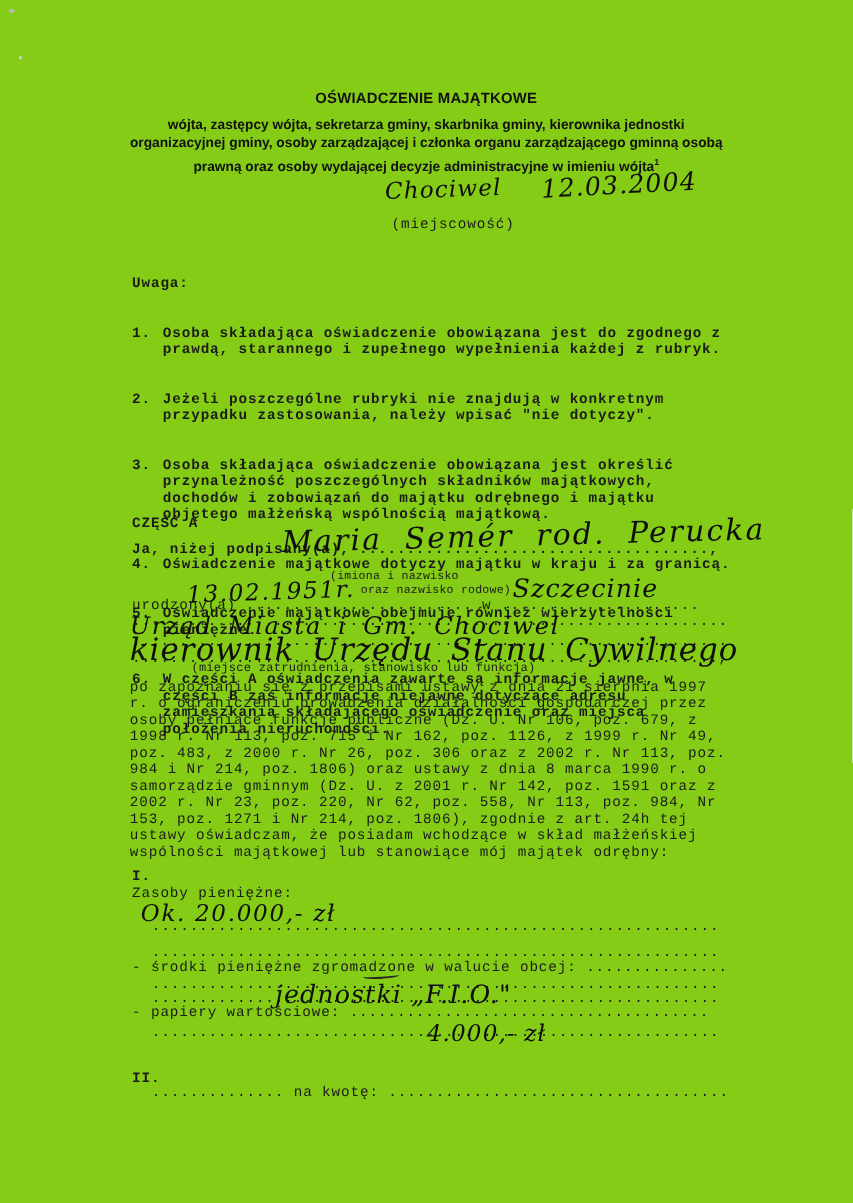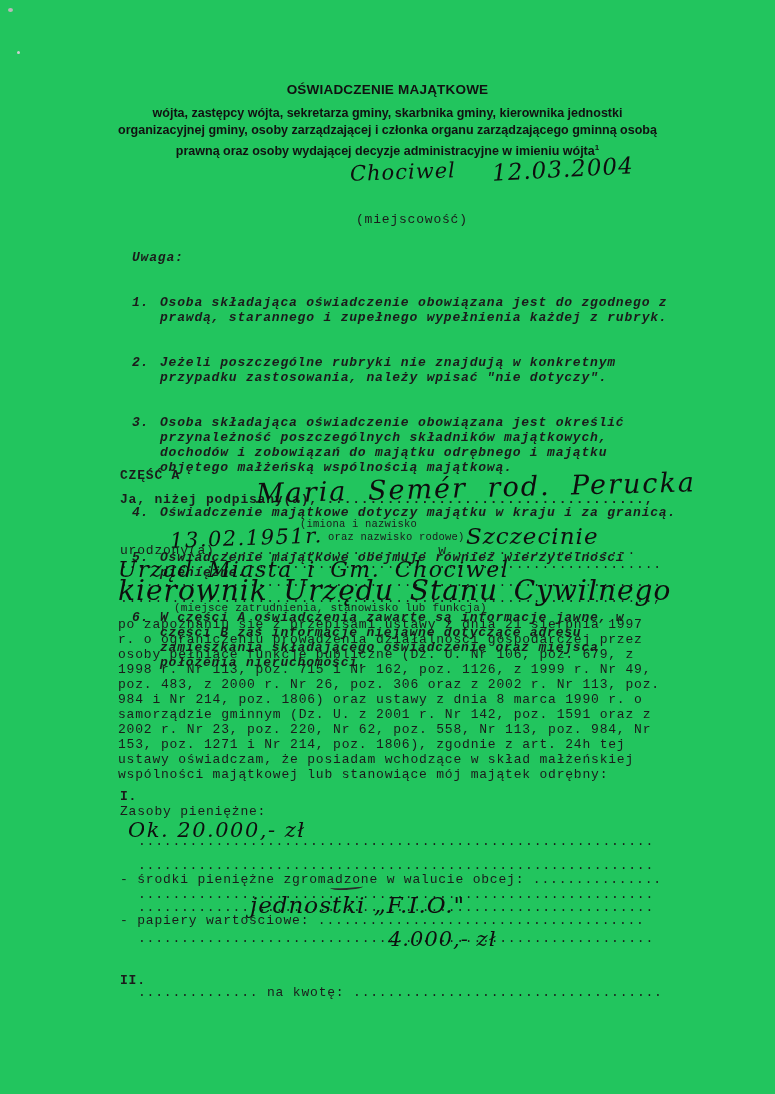--- a/index.html
+++ b/index.html
@@ -1,19 +1,19 @@
 <!DOCTYPE html>
 <html lang="pl"><head>
 <meta charset="utf-8">
 <style>
   html,body{margin:0;padding:0;background:#ffffff;}
   .page{
     position:relative;
     width:775px;height:1094px;
-    background:#22c55e;
+    background:#84cc16;
     overflow:hidden;
     font-family:"Liberation Mono",monospace;
     color:#1b1b1b;
   }
   .mono{
     position:absolute;
     font-family:"Liberation Mono",monospace;
     font-size:13px;line-height:15px;
     letter-spacing:0.8px;
     white-space:pre;
@@ -42,21 +42,21 @@
   .hand-place{left:350px;top:160px;font-size:21px;letter-spacing:1px;transform:rotate(-2deg);}
   .hand-date{left:492px;top:156px;font-size:23px;letter-spacing:1px;transform:rotate(-3deg);}
   .hand-name{left:256px;top:472px;font-size:27px;letter-spacing:2px;word-spacing:10px;transform:rotate(-1.5deg);}
   .hand-bdate{left:170px;top:526px;font-size:21px;letter-spacing:1.5px;transform:rotate(-2deg);}
   .hand-bplace{left:466px;top:523px;font-size:23px;letter-spacing:1px;}
   .hand-emp1{left:118px;top:557px;font-size:22px;letter-spacing:1.5px;word-spacing:6px;}
   .hand-emp2{left:118px;top:574px;font-size:28px;letter-spacing:1px;word-spacing:6px;}
   .hand-cash{left:128px;top:818px;font-size:21px;letter-spacing:1.5px;}
   .hand-sec{left:250px;top:892px;font-size:23px;letter-spacing:1px;}
   .hand-amt{left:388px;top:927px;font-size:21px;letter-spacing:1px;}
-  .uwaga{position:absolute;left:132px;top:220px;font-style:italic;}
+  .uwaga{position:absolute;left:120px;top:220px;}
   .uwaga-item{display:flex;}
   .uwaga-num{width:28px;flex:0 0 28px;}
   .legal{width:560px;}
   .speck{position:absolute;background:#b9b9b9;border-radius:50%;}
   .speck1{left:8px;top:8px;width:5px;height:4px;}
   .speck2{left:17px;top:51px;width:3px;height:3px;background:#cfcfcf;}
   .pen-mark{
     position:absolute;left:330px;top:884px;width:33px;height:4px;
     border-bottom:2px solid #2a2a2a;border-radius:0 0 60% 60%;
     transform:rotate(-3deg);z-index:5;
@@ -70,21 +70,21 @@
   <div class="speck speck1"></div>
   <div class="speck speck2"></div>
 
   <div class="sans title">OŚWIADCZENIE MAJĄTKOWE</div>
   <div class="sans subtitle"><span>wójta, zastępcy wójta, sekretarza gminy, skarbnika gminy, kierownika jednostki
 organizacyjnej gminy, osoby zarządzającej i członka organu zarządzającego gminną osobą
 prawną oraz osoby wydającej decyzje administracyjne w imieniu wójta</span><sup>1</sup></div>
 
   <div class="hand hand-place">Chociwel</div>
   <div class="hand hand-date">12.03.2004</div>
-  <div class="mono" style="left:356px;top:196px;margin-top:16px;">(miejscowość)</div>
+  <div class="mono" style="left:356px;top:196px;">(miejscowość)</div>
 
   <div class="uwaga mono b">
     <div style="position:static;">Uwaga:</div>
     <div class="uwaga-item">
       <span class="uwaga-num">1.</span><span>Osoba składająca oświadczenie obowiązana jest do zgodnego z
 prawdą, starannego i zupełnego wypełnienia każdej z rubryk.</span>
     </div>
     <div class="uwaga-item">
       <span class="uwaga-num">2.</span><span>Jeżeli poszczególne rubryki nie znajdują w konkretnym
 przypadku zastosowania, należy wpisać "nie dotyczy".</span>

